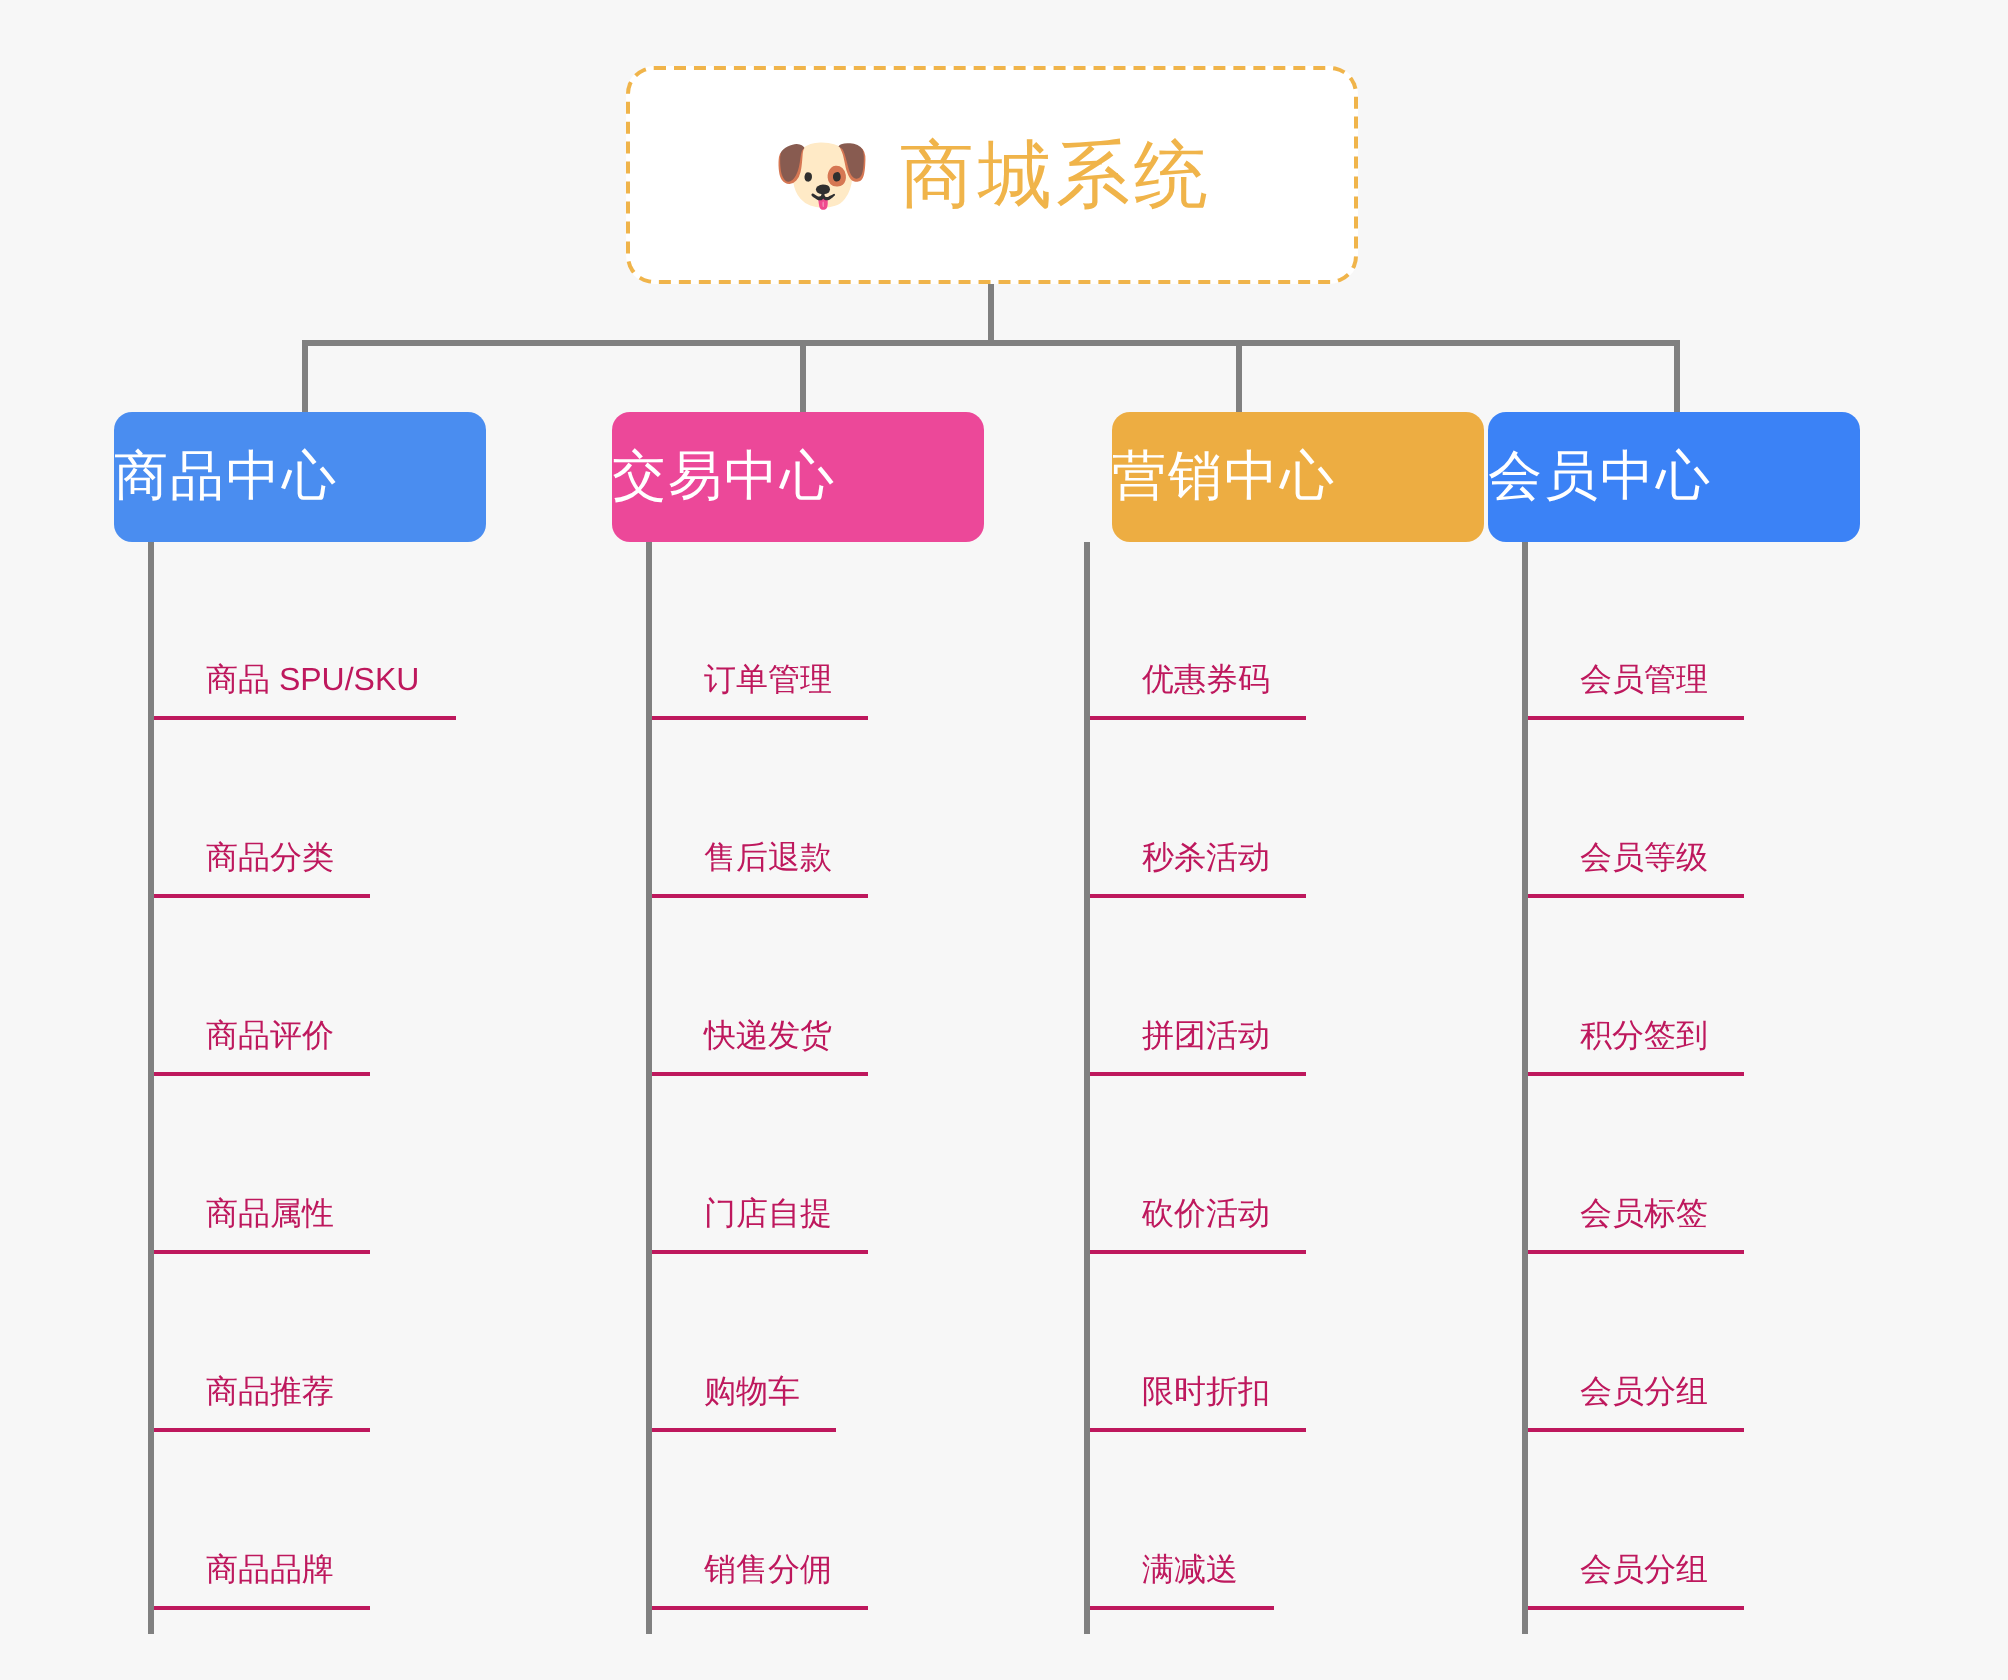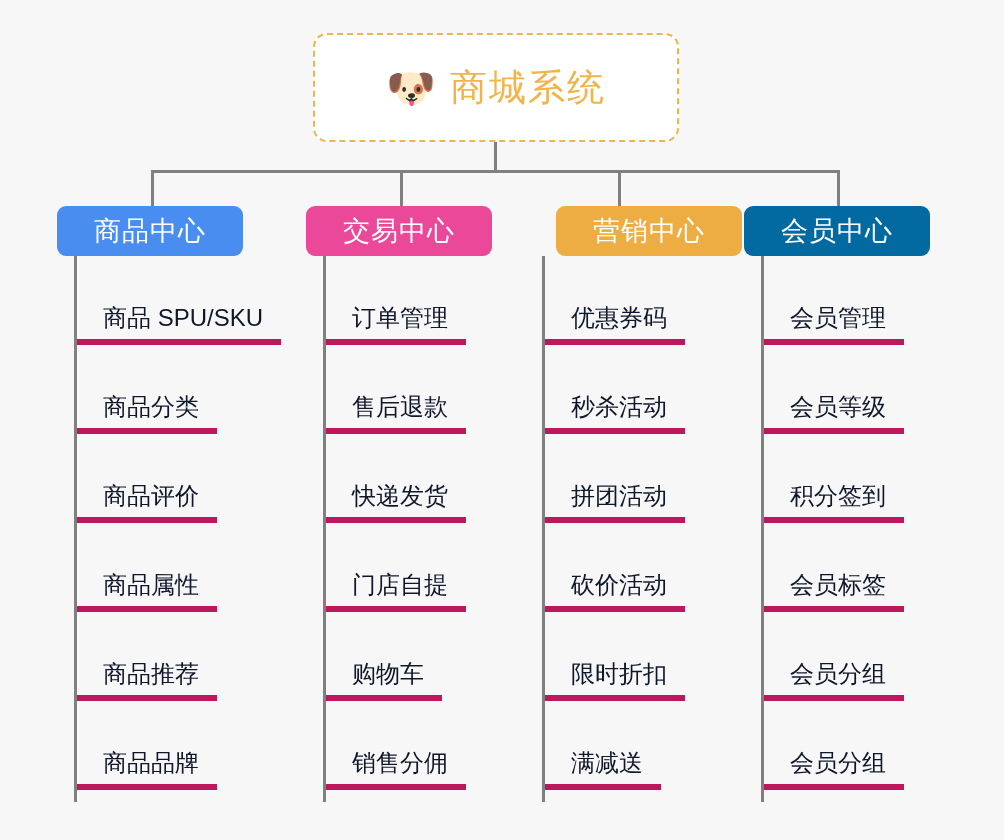--- a/index.html
+++ b/index.html
@@ -77,25 +77,24 @@
 
   
   .column {
     position: absolute;
     top: 206px;
     width: 186px;
   }
 
   .cat-node {
     width: 186px;
-    height: 50px;
+    height: 65px;
     border-radius: 9px;
     display: flex;
     align-items: center;
-    justify-content: center;
     box-sizing: border-box;
   }
   .cat-label {
     font-size: 27px;
     color: #ffffff;
     letter-spacing: 1px;
     line-height: 1;
     white-space: nowrap;
   }
 
@@ -108,25 +107,25 @@
     min-height: 546px;
   }
   .leaf-item {
     position: relative;
     height: 89px;
     display: flex;
     align-items: flex-end;
   }
   .leaf-text {
     display: inline-block;
-    font-size: 24px;
-    color: #0f172a;
+    font-size: 16px;
+    color: #be185d;
     line-height: 1;
     padding: 0 18px 9px 26px;
-    border-bottom: 6px solid #be185d;
+    border-bottom: 2px solid #be185d;
     white-space: nowrap;
   }
 </style>
 </head>
 <body style="background: rgb(247, 247, 247);">
 
 <div id="mindmap">
 
   <div class="root-node" style="border-color: rgb(240, 180, 74); background: rgb(255, 255, 255);">
     <span class="root-emoji">🐶</span>
@@ -212,21 +211,21 @@
       <div class="leaf-item">
           <span class="leaf-text">限时折扣</span>
         </div>
       <div class="leaf-item">
           <span class="leaf-text">满减送</span>
         </div>
     </div>
   </div>
 
   <div class="column" style="left:744px;">
-    <div class="cat-node" style="background: #0369a1;">
+    <div class="cat-node" style="background: #3b82f6;">
       <span class="cat-label">会员中心</span>
     </div>
     <div class="leaf-list">
       <div class="leaf-item">
           <span class="leaf-text">会员管理</span>
         </div>
       <div class="leaf-item">
           <span class="leaf-text">会员等级</span>
         </div>
       <div class="leaf-item">

